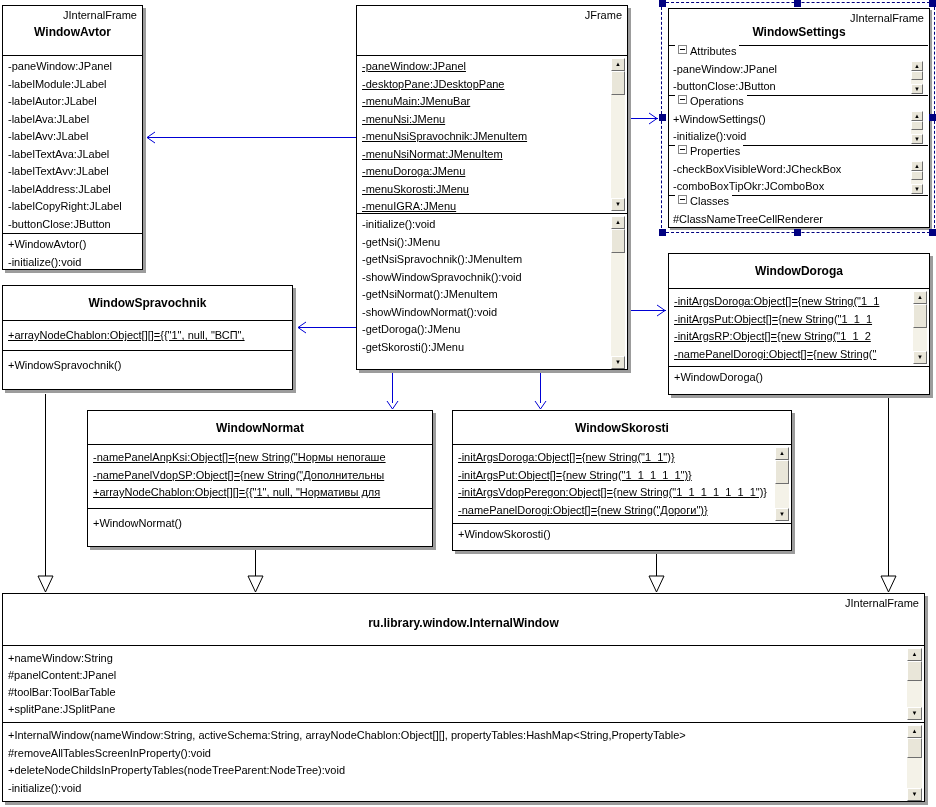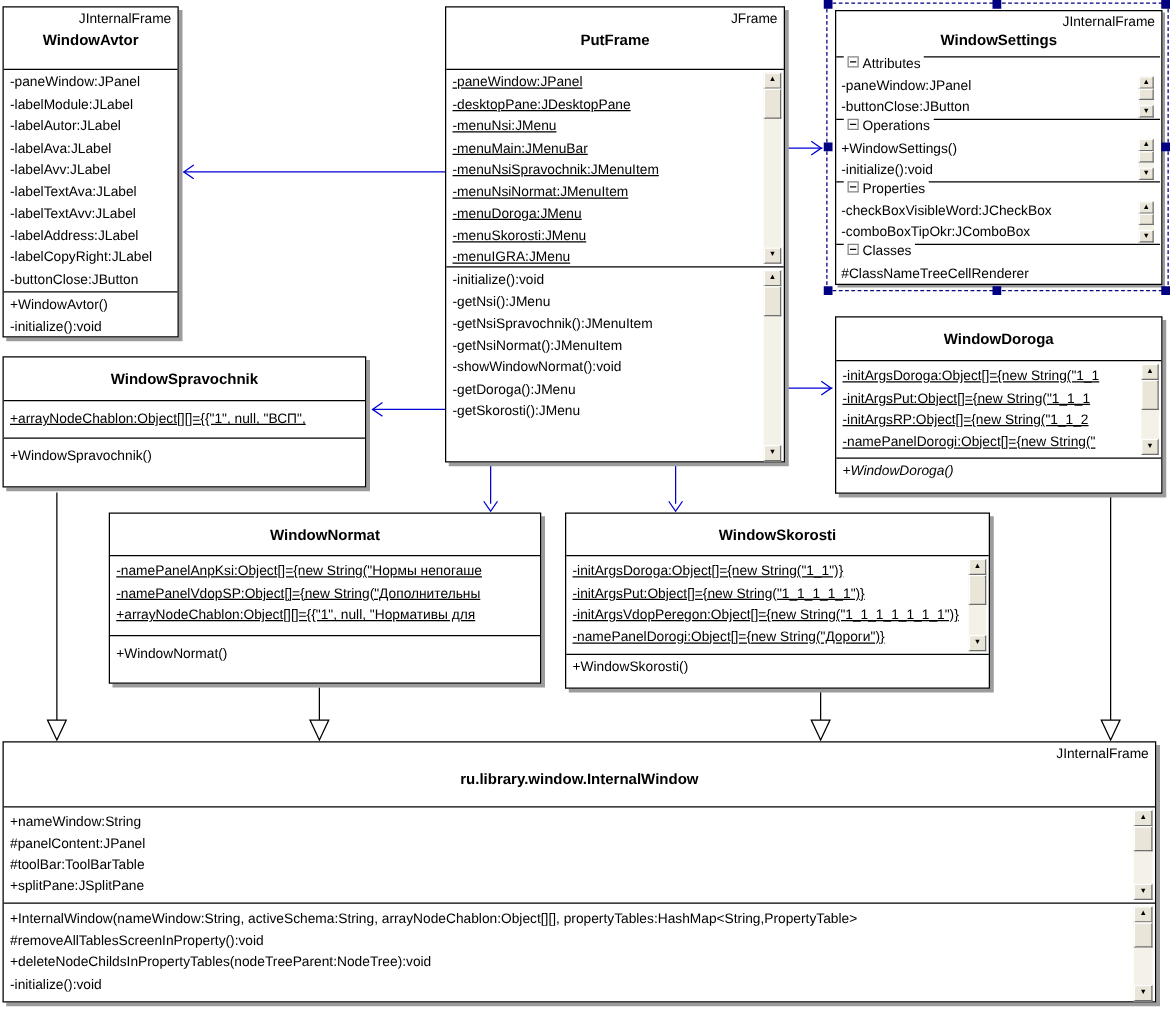--- a/index.html
+++ b/index.html
@@ -119,42 +119,42 @@
     </div>
     <div class="comp last pt2" style="height:37px;">
       <div class="row">+WindowAvtor()</div>
       <div class="row">-initialize():void</div>
     </div>
   </div>
 
   <div class="box" style="left:356px;top:5px;width:272px;height:365px;">
     <div class="hdr" style="height:50px;">
       <div class="stereo">JFrame</div>
-      <div class="titl">PutFrame</div>
     </div>
     <div class="comp u pt2" style="height:158px;">
       <div class="row" style="margin-right:18px;">-paneWindow:JPanel</div>
       <div class="row" style="margin-right:18px;">-desktopPane:JDesktopPane</div>
+      <div class="row" style="margin-right:18px;">-menuMain:JMenuBar</div>
       <div class="row" style="margin-right:18px;">-menuNsi:JMenu</div>
-      <div class="row" style="margin-right:18px;">-menuMain:JMenuBar</div>
       <div class="row" style="margin-right:18px;">-menuNsiSpravochnik:JMenuItem</div>
       <div class="row" style="margin-right:18px;">-menuNsiNormat:JMenuItem</div>
       <div class="row" style="margin-right:18px;">-menuDoroga:JMenu</div>
       <div class="row" style="margin-right:18px;">-menuSkorosti:JMenu</div>
       <div class="row" style="margin-right:18px;">-menuIGRA:JMenu</div>
       <div class="sb">
         <div class="sb-btn sb-up"><span>▲</span></div>
         <div class="sb-th"></div>
         <div class="sb-btn sb-dn"><span>▼</span></div>
       </div>
     </div>
     <div class="comp last pt2" style="height:157px;">
       <div class="row" style="margin-right:18px;">-initialize():void</div>
       <div class="row" style="margin-right:18px;">-getNsi():JMenu</div>
       <div class="row" style="margin-right:18px;">-getNsiSpravochnik():JMenuItem</div>
+      <div class="row" style="margin-right:18px;">-showWindowSpravochnik():void</div>
       <div class="row" style="margin-right:18px;">-getNsiNormat():JMenuItem</div>
       <div class="row" style="margin-right:18px;">-showWindowNormat():void</div>
       <div class="row" style="margin-right:18px;">-getDoroga():JMenu</div>
       <div class="row" style="margin-right:18px;">-getSkorosti():JMenu</div>
       <div class="sb">
         <div class="sb-btn sb-up"><span>▲</span></div>
         <div class="sb-th"></div>
         <div class="sb-btn sb-dn"><span>▼</span></div>
       </div>
     </div>
@@ -251,21 +251,21 @@
       <div class="row" style="margin-right:16px;">-initArgsDoroga:Object[]={new String("1_1</div>
       <div class="row" style="margin-right:16px;">-initArgsPut:Object[]={new String("1_1_1</div>
       <div class="row" style="margin-right:16px;">-initArgsRP:Object[]={new String("1_1_2</div>
       <div class="row" style="margin-right:16px;">-namePanelDorogi:Object[]={new String("</div>
       <div class="sb">
         <div class="sb-btn sb-up"><span>▲</span></div>
         <div class="sb-th"></div>
         <div class="sb-btn sb-dn"><span>▼</span></div>
       </div>
     </div>
-    <div class="comp last pt2" style="height:27px;font-style:italic;">
+    <div class="comp last pt2" style="height:27px;">
       <div class="row">+WindowDoroga()</div>
     </div>
   </div>
 
   <div class="box" style="left:87px;top:410px;width:346px;height:137px;">
     <div class="hdr" style="height:34px;">
       <div class="titl solo">WindowNormat</div>
     </div>
     <div class="comp u pt4" style="height:64px;">
       <div class="row">-namePanelAnpKsi:Object[]={new String("Нормы непогаше</div>

